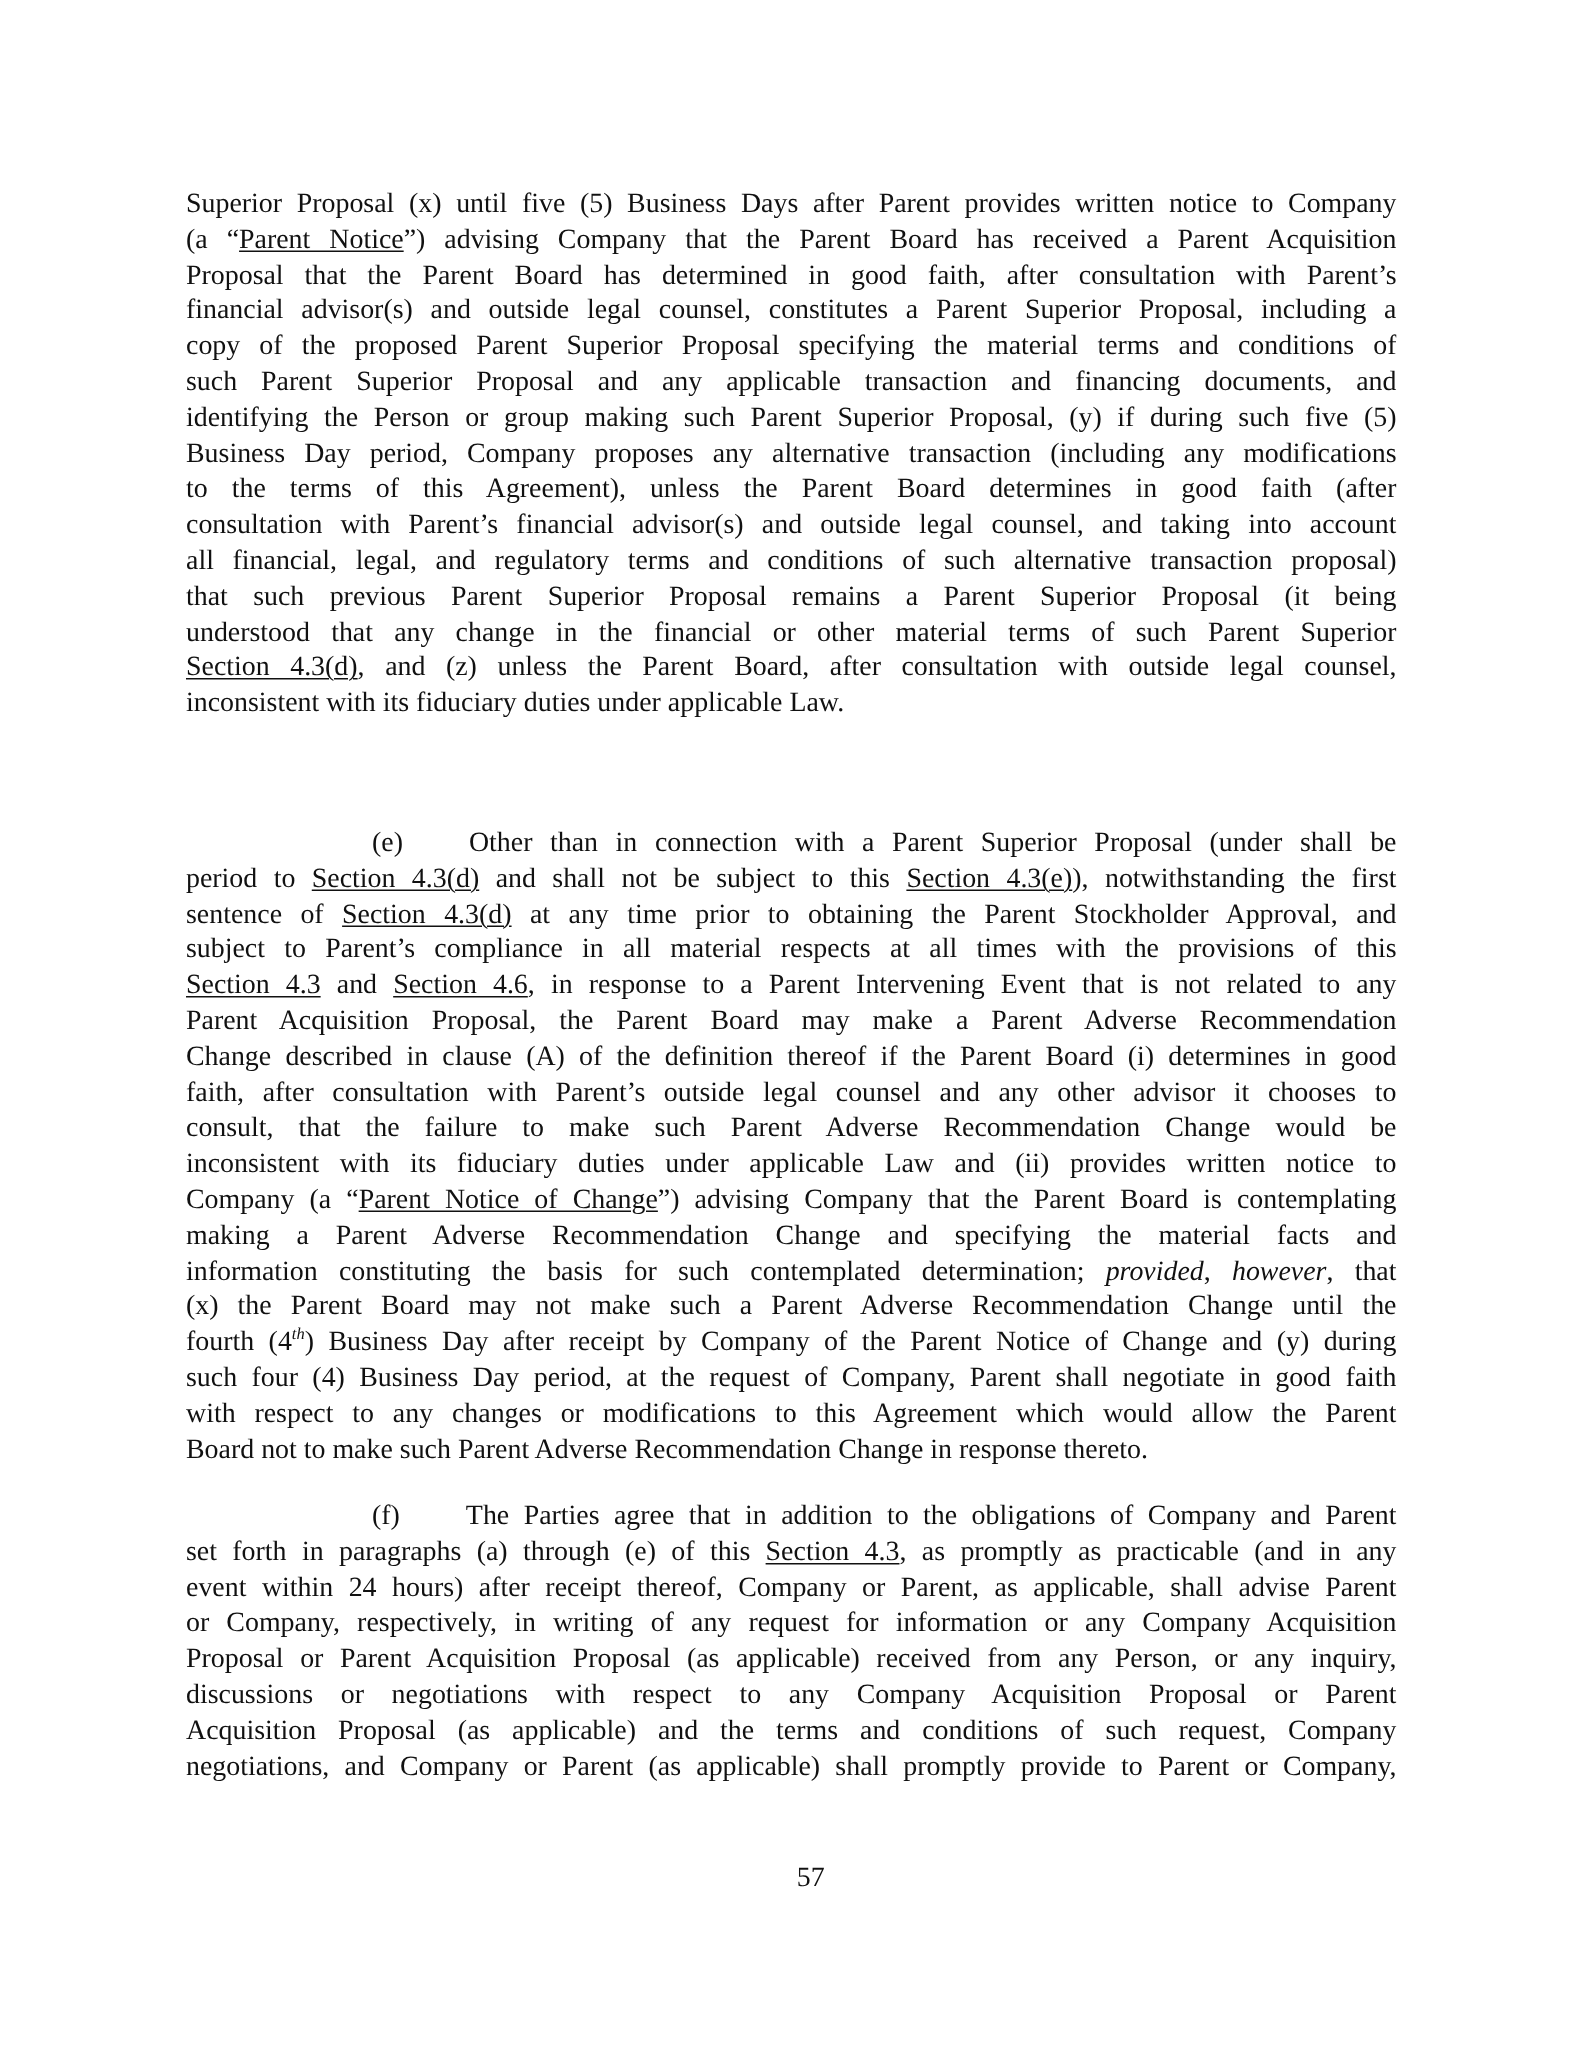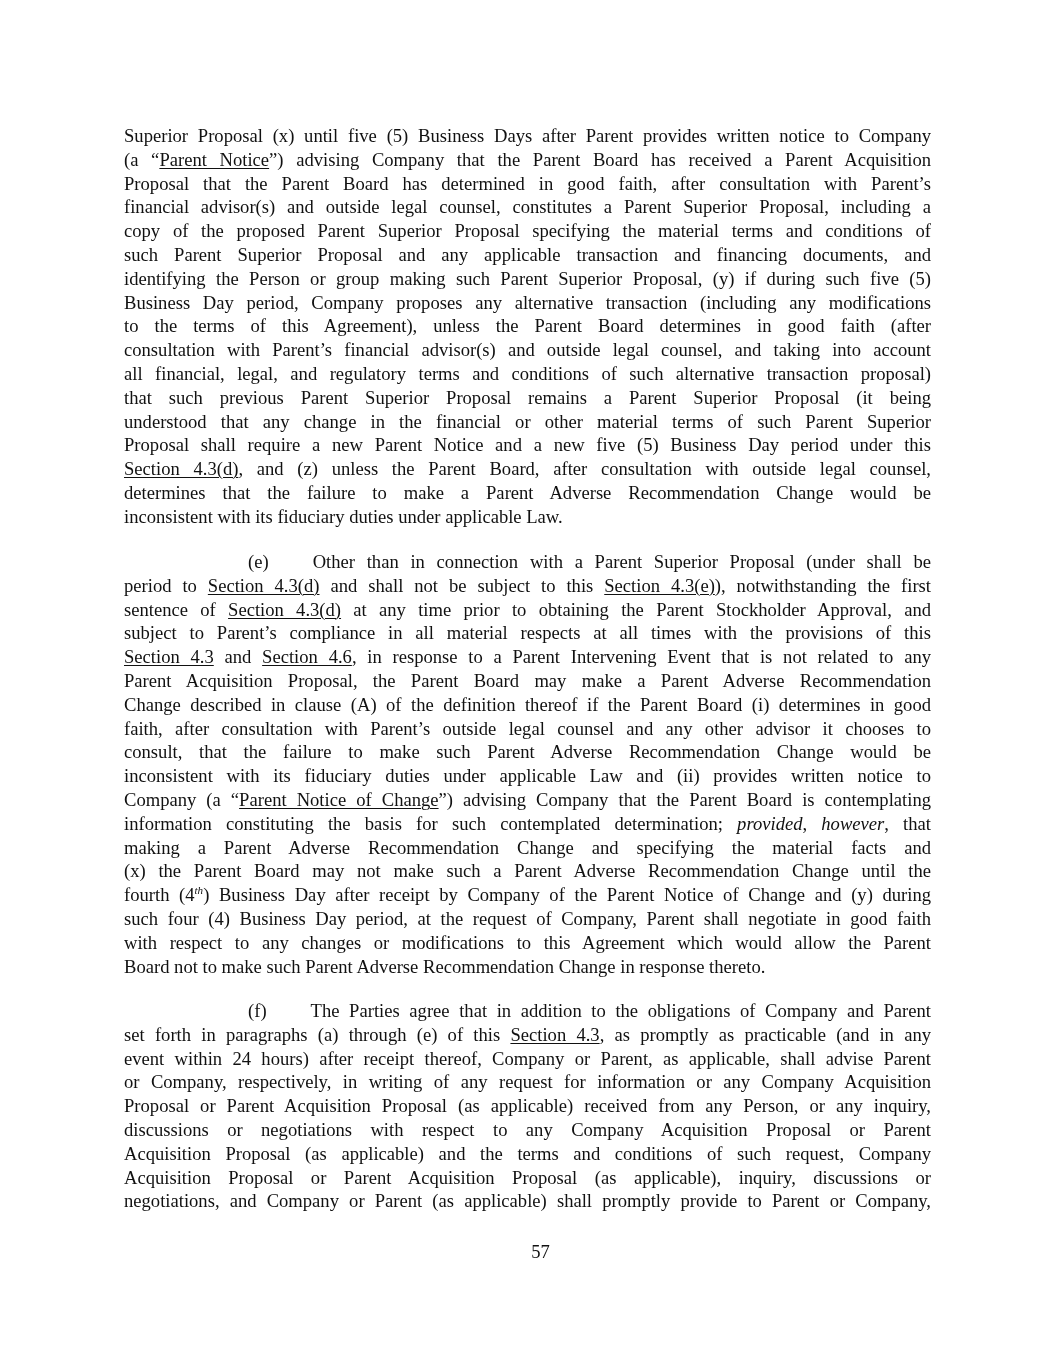--- a/index.html
+++ b/index.html
@@ -38,53 +38,50 @@
     <div class="line">financial advisor(s) and outside legal counsel, constitutes a Parent Superior Proposal, including a</div>
     <div class="line">copy of the proposed Parent Superior Proposal specifying the material terms and conditions of</div>
     <div class="line">such Parent Superior Proposal and any applicable transaction and financing documents, and</div>
     <div class="line">identifying the Person or group making such Parent Superior Proposal, (y) if during such five (5)</div>
     <div class="line">Business Day period, Company proposes any alternative transaction (including any modifications</div>
     <div class="line">to the terms of this Agreement), unless the Parent Board determines in good faith (after</div>
     <div class="line">consultation with Parent’s financial advisor(s) and outside legal counsel, and taking into account</div>
     <div class="line">all financial, legal, and regulatory terms and conditions of such alternative transaction proposal)</div>
     <div class="line">that such previous Parent Superior Proposal remains a Parent Superior Proposal (it being</div>
     <div class="line">understood that any change in the financial or other material terms of such Parent Superior</div>
-    <div class="line">Proposal shall require a new Parent Notice and a new five (5) Business Day period under this</div>
     <div class="line"><span class="u">Section 4.3(d)</span><span>, and (z) unless the Parent Board, after consultation with outside legal counsel,</span></div>
-    <div class="line">determines that the failure to make a Parent Adverse Recommendation Change would be</div>
     <div class="line last">inconsistent with its fiduciary duties under applicable Law.</div>
   </div>
 
   <div class="block" style="top:550px;">
     <div class="line indent"><span>(e)</span><span class="tab"></span><span>Other than in connection with a Parent Superior Proposal (under shall be</span></div>
     <div class="line"><span>period to </span><span class="u">Section 4.3(d)</span><span> and shall not be subject to this </span><span class="u">Section 4.3(e)</span><span>), notwithstanding the first</span></div>
     <div class="line"><span>sentence of </span><span class="u">Section 4.3(d)</span><span> at any time prior to obtaining the Parent Stockholder Approval, and</span></div>
     <div class="line">subject to Parent’s compliance in all material respects at all times with the provisions of this</div>
     <div class="line"><span class="u">Section 4.3</span><span> and </span><span class="u">Section 4.6</span><span>, in response to a Parent Intervening Event that is not related to any</span></div>
     <div class="line">Parent Acquisition Proposal, the Parent Board may make a Parent Adverse Recommendation</div>
     <div class="line">Change described in clause (A) of the definition thereof if the Parent Board (i) determines in good</div>
     <div class="line">faith, after consultation with Parent’s outside legal counsel and any other advisor it chooses to</div>
     <div class="line">consult, that the failure to make such Parent Adverse Recommendation Change would be</div>
     <div class="line">inconsistent with its fiduciary duties under applicable Law and (ii) provides written notice to</div>
     <div class="line"><span>Company (a “</span><span class="u">Parent Notice of Change</span><span>”) advising Company that the Parent Board is contemplating</span></div>
+    <div class="line">making a Parent Adverse Recommendation Change and specifying the material facts and</div>
     <div class="line"><span>information constituting the basis for such contemplated determination; </span><span class="i">provided</span><span>, </span><span class="i">however</span><span>, that</span></div>
-    <div class="line">making a Parent Adverse Recommendation Change and specifying the material facts and</div>
     <div class="line">(x) the Parent Board may not make such a Parent Adverse Recommendation Change until the</div>
     <div class="line"><span>fourth (4</span><sup>th</sup><span>) Business Day after receipt by Company of the Parent Notice of Change and (y) during</span></div>
     <div class="line">such four (4) Business Day period, at the request of Company, Parent shall negotiate in good faith</div>
     <div class="line">with respect to any changes or modifications to this Agreement which would allow the Parent</div>
     <div class="line last">Board not to make such Parent Adverse Recommendation Change in response thereto.</div>
   </div>
 
   <div class="block" style="top:999px;">
     <div class="line indent"><span>(f)</span><span class="tab"></span><span>The Parties agree that in addition to the obligations of Company and Parent</span></div>
     <div class="line"><span>set forth in paragraphs (a) through (e) of this </span><span class="u">Section 4.3</span><span>, as promptly as practicable (and in any</span></div>
     <div class="line">event within 24 hours) after receipt thereof, Company or Parent, as applicable, shall advise Parent</div>
     <div class="line">or Company, respectively, in writing of any request for information or any Company Acquisition</div>
     <div class="line">Proposal or Parent Acquisition Proposal (as applicable) received from any Person, or any inquiry,</div>
     <div class="line">discussions or negotiations with respect to any Company Acquisition Proposal or Parent</div>
     <div class="line">Acquisition Proposal (as applicable) and the terms and conditions of such request, Company</div>
-    <div class="line">Acquisition Proposal or Parent Acquisition Proposal (as applicable), inquiry, discussions or</div>
     <div class="line">negotiations, and Company or Parent (as applicable) shall promptly provide to Parent or Company,</div>
   </div>
 
   <div class="page-num">57</div>
 </div>
 
 </body></html>

